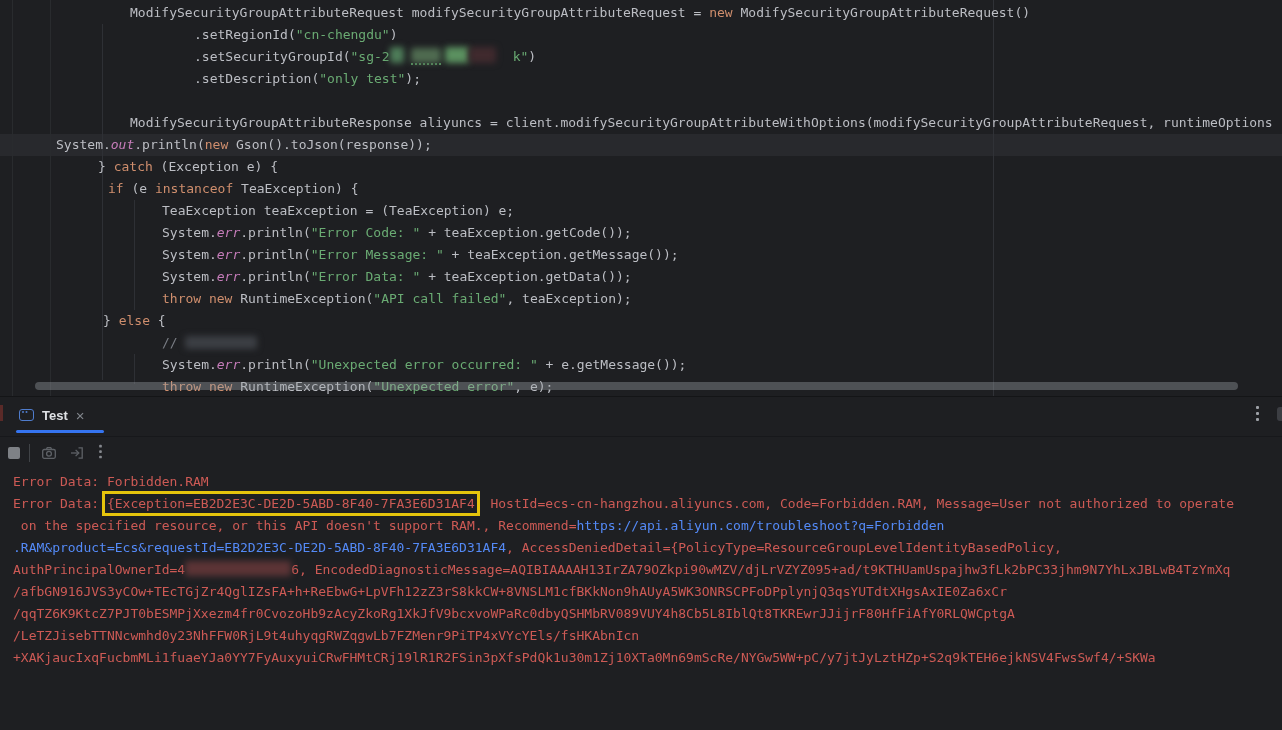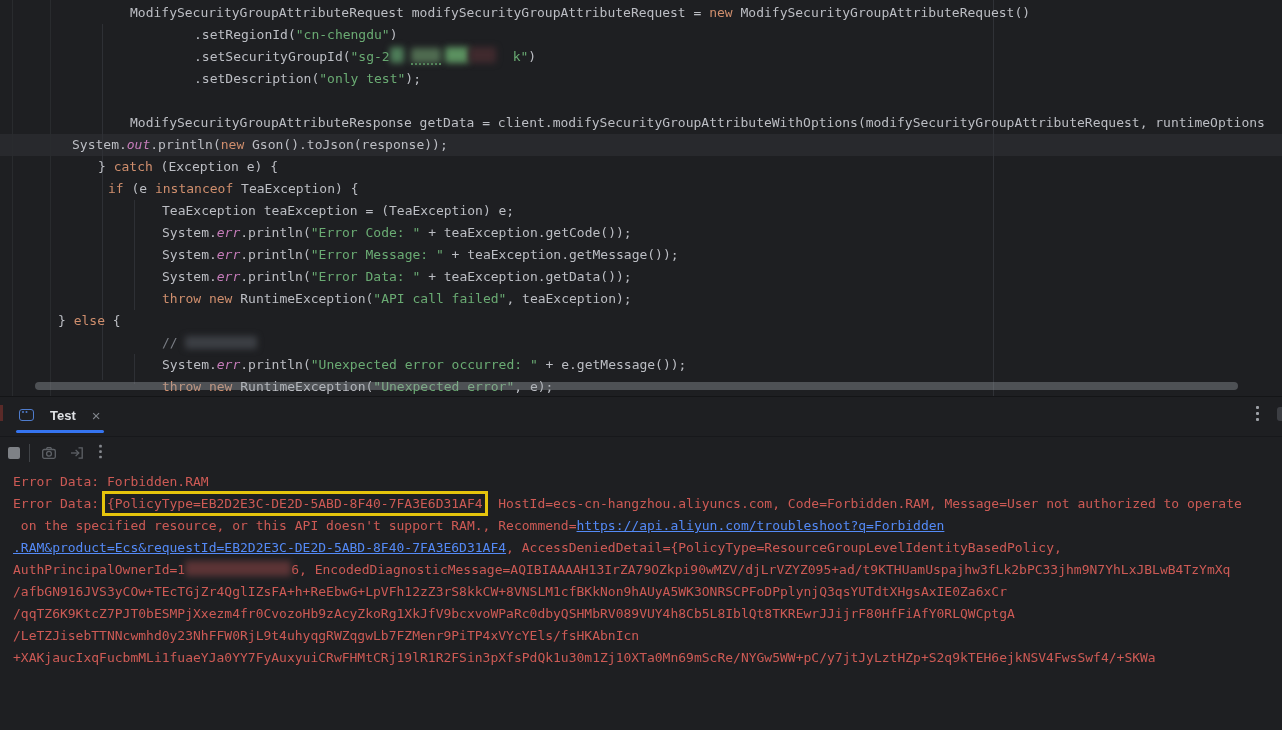--- a/index.html
+++ b/index.html
@@ -19,42 +19,42 @@
   .c-plain{color:#bcbec4;}
   .c-kw{color:#cf8e6d;}
   .c-str{color:#6aab73;}
   .c-fld{color:#c77dbb;font-style:italic;}
   .c-cmt{color:#7a7e85;}
   .hscroll{position:absolute;left:35px;top:382px;width:1203px;height:8px;border-radius:4px;background:rgba(159,163,169,0.38);}
   
   .panel{position:absolute;left:0;top:396px;width:1282px;height:334px;background:#1e1f22;border-top:1px solid #141517;box-sizing:border-box;}
   .tabstrip{position:relative;height:39px;}
   .stripe-sliver{position:absolute;left:0;top:8px;width:3px;height:16px;background:#5a2a28;}
-  .tab{position:absolute;left:17px;top:0;height:36px;display:flex;align-items:center;gap:16px;padding:0 2px;cursor:pointer;}
+  .tab{position:absolute;left:17px;top:0;height:36px;display:flex;align-items:center;gap:8px;padding:0 2px;cursor:pointer;}
   .tab-icon{width:13px;height:10px;border:1.5px solid #4f7ccd;border-radius:3px;position:relative;box-sizing:content-box;}
   .tab-icon::before{content:"";position:absolute;left:1.5px;top:1px;width:2px;height:2px;border-radius:50%;background:#4f7ccd;box-shadow:3.5px 0 0 #4f7ccd;}
   .tab-label{font-family:"Liberation Sans","DejaVu Sans",sans-serif;font-size:13px;font-weight:700;color:#dfe1e5;}
   .tab-close{color:#83878e;font-family:"Liberation Sans",sans-serif;font-size:15px;line-height:15px;cursor:pointer;}
   .tab-underline{position:absolute;left:16px;top:33px;width:88px;height:3px;border-radius:2px;background:#3574f0;}
   .kebab{position:relative;width:3px;height:17px;cursor:pointer;}
   .kebab::before{content:"";position:absolute;left:0;top:0;width:3px;height:3px;border-radius:1px;background:#9da0a6;box-shadow:0 6px 0 #9da0a6,0 12px 0 #9da0a6;}
   .tabstrip-kebab{position:absolute;left:1256px;top:9px;}
   .edge-icon{position:absolute;left:1277px;top:10px;width:5px;height:14px;border-radius:3px 0 0 3px;background:#55585e;opacity:.55;}
   .toolbar{position:relative;height:31px;border-top:1px solid #17181b;display:flex;align-items:center;padding-left:8px;}
   .stop-btn{width:12px;height:12px;border-radius:2px;background:#7e8186;cursor:pointer;}
   .tb-divider{width:1px;height:18px;background:#404347;margin:0 10px 0 9px;}
   .tb-icon{width:17px;height:17px;display:flex;align-items:center;justify-content:center;cursor:pointer;opacity:.8;}
   .tb-icon + .tb-icon{margin-left:11px;}
   .toolbar-kebab{margin-left:14px;transform:scale(.9);}
   .toolbar-kebab::before{background:#85888e;box-shadow:0 6px 0 #85888e,0 12px 0 #85888e;}
   
   .console{position:absolute;left:0;top:71px;width:1282px;height:263px;padding:3px 0 0 13px;box-sizing:border-box;overflow:hidden;}
   .console-line{height:22px;line-height:22px;font-size:13px;white-space:pre;}
   .c-err{color:#cd5a55;}
-  .c-link{color:#548af7;text-decoration:underline;cursor:pointer;}
+  .c-link{color:#548af7;cursor:pointer;}
   .boxed{outline:3px solid #e5c40c;outline-offset:2px;}
   
   .redact{display:inline-block;height:15px;vertical-align:-2px;filter:blur(3px);border-radius:2px;}
   .redact-wrap{display:inline-block;border-bottom:2px dotted #55915f;line-height:0;}
   .gap{display:inline-block;}
 </style>
 </head>
 <body>
 
 <div class="editor">
@@ -64,30 +64,30 @@
   <div class="vguide" style="left:102px;top:24px;height:356px;"></div>
   <div class="vguide" style="left:134px;top:200px;height:110px;"></div>
   <div class="vguide" style="left:134px;top:354px;height:30px;"></div>
   <div class="vguide" style="left:993px;top:0;height:396px;background:#303237;"></div>
   <div id="code-lines">
       <div class="code-line" style="padding-left: 130px;"><span class="c-plain">ModifySecurityGroupAttributeRequest modifySecurityGroupAttributeRequest = </span><span class="c-kw">new</span><span class="c-plain"> ModifySecurityGroupAttributeRequest()</span></div>
       <div class="code-line" style="padding-left: 194px;"><span class="c-plain">.setRegionId(</span><span class="c-str">"cn-chengdu"</span><span class="c-plain">)</span></div>
       <div class="code-line" style="padding-left: 194px;"><span class="c-plain">.setSecurityGroupId(</span><span class="c-str">"sg-2</span><span class="redact" style="width: 14px; height: 16px; background: rgb(78, 125, 89);"></span><span class="gap" style="width: 7px;"></span><span class="redact-wrap"><span class="redact" style="width: 30px; height: 15px; background: rgb(79, 107, 80);"></span></span><span class="gap" style="width: 4px;"></span><span class="redact" style="width: 24px; height: 16px; background: rgb(91, 145, 96);"></span><span class="redact" style="width: 27px; height: 16px; background: rgb(64, 42, 46);"></span><span class="gap" style="width: 17px;"></span><span class="c-str">k"</span><span class="c-plain">)</span></div>
       <div class="code-line" style="padding-left: 194px;"><span class="c-plain">.setDescription(</span><span class="c-str">"only test"</span><span class="c-plain">);</span></div>
       <div class="code-line" style="padding-left: 130px;"></div>
-      <div class="code-line" style="padding-left: 130px;"><span class="c-plain">ModifySecurityGroupAttributeResponse getData = client.modifySecurityGroupAttributeWithOptions(modifySecurityGroupAttributeRequest, runtimeOptions</span></div>
-      <div class="code-line" style="padding-left: 56px; margin-left: 16px;"><span class="c-plain">System.</span><span class="c-fld">out</span><span class="c-plain">.println(</span><span class="c-kw">new</span><span class="c-plain"> Gson().toJson(response));</span></div>
+      <div class="code-line" style="padding-left: 130px;"><span class="c-plain">ModifySecurityGroupAttributeResponse aliyuncs = client.modifySecurityGroupAttributeWithOptions(modifySecurityGroupAttributeRequest, runtimeOptions</span></div>
+      <div class="code-line" style="padding-left: 56px;"><span class="c-plain">System.</span><span class="c-fld">out</span><span class="c-plain">.println(</span><span class="c-kw">new</span><span class="c-plain"> Gson().toJson(response));</span></div>
       <div class="code-line" style="padding-left: 98px;"><span class="c-plain">} </span><span class="c-kw">catch</span><span class="c-plain"> (Exception e) {</span></div>
       <div class="code-line" style="padding-left: 108px;"><span class="c-kw">if</span><span class="c-plain"> (e </span><span class="c-kw">instanceof</span><span class="c-plain"> TeaException) {</span></div>
       <div class="code-line" style="padding-left: 162px;"><span class="c-plain">TeaException teaException = (TeaException) e;</span></div>
       <div class="code-line" style="padding-left: 162px;"><span class="c-plain">System.</span><span class="c-fld">err</span><span class="c-plain">.println(</span><span class="c-str">"Error Code: "</span><span class="c-plain"> + teaException.getCode());</span></div>
       <div class="code-line" style="padding-left: 162px;"><span class="c-plain">System.</span><span class="c-fld">err</span><span class="c-plain">.println(</span><span class="c-str">"Error Message: "</span><span class="c-plain"> + teaException.getMessage());</span></div>
       <div class="code-line" style="padding-left: 162px;"><span class="c-plain">System.</span><span class="c-fld">err</span><span class="c-plain">.println(</span><span class="c-str">"Error Data: "</span><span class="c-plain"> + teaException.getData());</span></div>
       <div class="code-line" style="padding-left: 162px;"><span class="c-kw">throw</span><span class="c-plain"> </span><span class="c-kw">new</span><span class="c-plain"> RuntimeException(</span><span class="c-str">"API call failed"</span><span class="c-plain">, teaException);</span></div>
-      <div class="code-line" style="padding-left: 58px;"><span class="c-plain">} </span><span class="c-kw">else</span><span class="c-plain"> {</span></div>
+      <div class="code-line" style="padding-left: 103px;"><span class="c-plain">} </span><span class="c-kw">else</span><span class="c-plain"> {</span></div>
       <div class="code-line" style="padding-left: 162px;"><span class="c-cmt">// </span><span class="redact" style="width: 72px; height: 13px; background: rgb(60, 63, 68);"></span></div>
       <div class="code-line" style="padding-left: 162px;"><span class="c-plain">System.</span><span class="c-fld">err</span><span class="c-plain">.println(</span><span class="c-str">"Unexpected error occurred: "</span><span class="c-plain"> + e.getMessage());</span></div>
       <div class="code-line" style="padding-left: 162px;"><span class="c-kw">throw</span><span class="c-plain"> </span><span class="c-kw">new</span><span class="c-plain"> RuntimeException(</span><span class="c-str">"Unexpected error"</span><span class="c-plain">, e);</span></div>
     </div>
   <div class="hscroll"></div>
 </div>
 
 <div class="panel">
   <div class="tabstrip">
     <div class="stripe-sliver"></div>
@@ -115,23 +115,23 @@
         <path d="M9.5 2.8 H13.2 V13.2 H9.5"></path>
         <path d="M2 8 H9.2"></path>
         <path d="M6.6 4.9 L9.8 8 L6.6 11.1"></path>
       </svg>
     </div>
     <div class="kebab toolbar-kebab"></div>
   </div>
   <div class="console">
     <div id="console-lines">
         <div class="console-line"><span class="c-err">Error Data: Forbidden.RAM</span></div>
-        <div class="console-line"><span class="c-err">Error Data: </span><span class="c-err boxed">{PolicyType=EB2D2E3C-DE2D-5ABD-8F40-7FA3E6D31AF4</span><span class="c-err">, HostId=ecs-cn-hangzhou.aliyuncs.com, Code=Forbidden.RAM, Message=User not authorized to operate</span></div>
+        <div class="console-line"><span class="c-err">Error Data: </span><span class="c-err boxed">{Exception=EB2D2E3C-DE2D-5ABD-8F40-7FA3E6D31AF4</span><span class="c-err">, HostId=ecs-cn-hangzhou.aliyuncs.com, Code=Forbidden.RAM, Message=User not authorized to operate</span></div>
         <div class="console-line"><span class="c-err"> on the specified resource, or this API doesn't support RAM., Recommend=</span><span class="c-link">https://api.aliyun.com/troubleshoot?q=Forbidden</span></div>
         <div class="console-line"><span class="c-link">.RAM&amp;product=Ecs&amp;requestId=EB2D2E3C-DE2D-5ABD-8F40-7FA3E6D31AF4</span><span class="c-err">, AccessDeniedDetail={PolicyType=ResourceGroupLevelIdentityBasedPolicy,</span></div>
-        <div class="console-line"><span class="c-err">AuthPrincipalOwnerId=1</span><span class="redact" style="width: 106px; height: 15px; background: rgb(92, 52, 54);"></span><span class="c-err">6, EncodedDiagnosticMessage=AQIBIAAAAH13IrZA79OZkpi90wMZV/djLrVZYZ095+ad/t9KTHUamUspajhw3fLk2bPC33jhm9N7YhLxJBLwB4TzYmXq</span></div>
+        <div class="console-line"><span class="c-err">AuthPrincipalOwnerId=4</span><span class="redact" style="width: 106px; height: 15px; background: rgb(92, 52, 54);"></span><span class="c-err">6, EncodedDiagnosticMessage=AQIBIAAAAH13IrZA79OZkpi90wMZV/djLrVZYZ095+ad/t9KTHUamUspajhw3fLk2bPC33jhm9N7YhLxJBLwB4TzYmXq</span></div>
         <div class="console-line"><span class="c-err">/afbGN916JVS3yCOw+TEcTGjZr4QglIZsFA+h+ReEbwG+LpVFh12zZ3rS8kkCW+8VNSLM1cfBKkNon9hAUyA5WK3ONRSCPFoDPplynjQ3qsYUTdtXHgsAxIE0Za6xCr</span></div>
         <div class="console-line"><span class="c-err">/qqTZ6K9KtcZ7PJT0bESMPjXxezm4fr0CvozoHb9zAcyZkoRg1XkJfV9bcxvoWPaRc0dbyQSHMbRV089VUY4h8Cb5L8IblQt8TKREwrJJijrF80HfFiAfY0RLQWCptgA</span></div>
         <div class="console-line"><span class="c-err">/LeTZJisebTTNNcwmhd0y23NhFFW0RjL9t4uhyqgRWZqgwLb7FZMenr9PiTP4xVYcYEls/fsHKAbnIcn</span></div>
         <div class="console-line"><span class="c-err">+XAKjaucIxqFucbmMLi1fuaeYJa0YY7FyAuxyuiCRwFHMtCRj19lR1R2FSin3pXfsPdQk1u30m1Zj10XTa0Mn69mScRe/NYGw5WW+pC/y7jtJyLztHZp+S2q9kTEH6ejkNSV4FwsSwf4/+SKWa</span></div>
       </div>
   </div>
 </div>
 
 </body></html>

